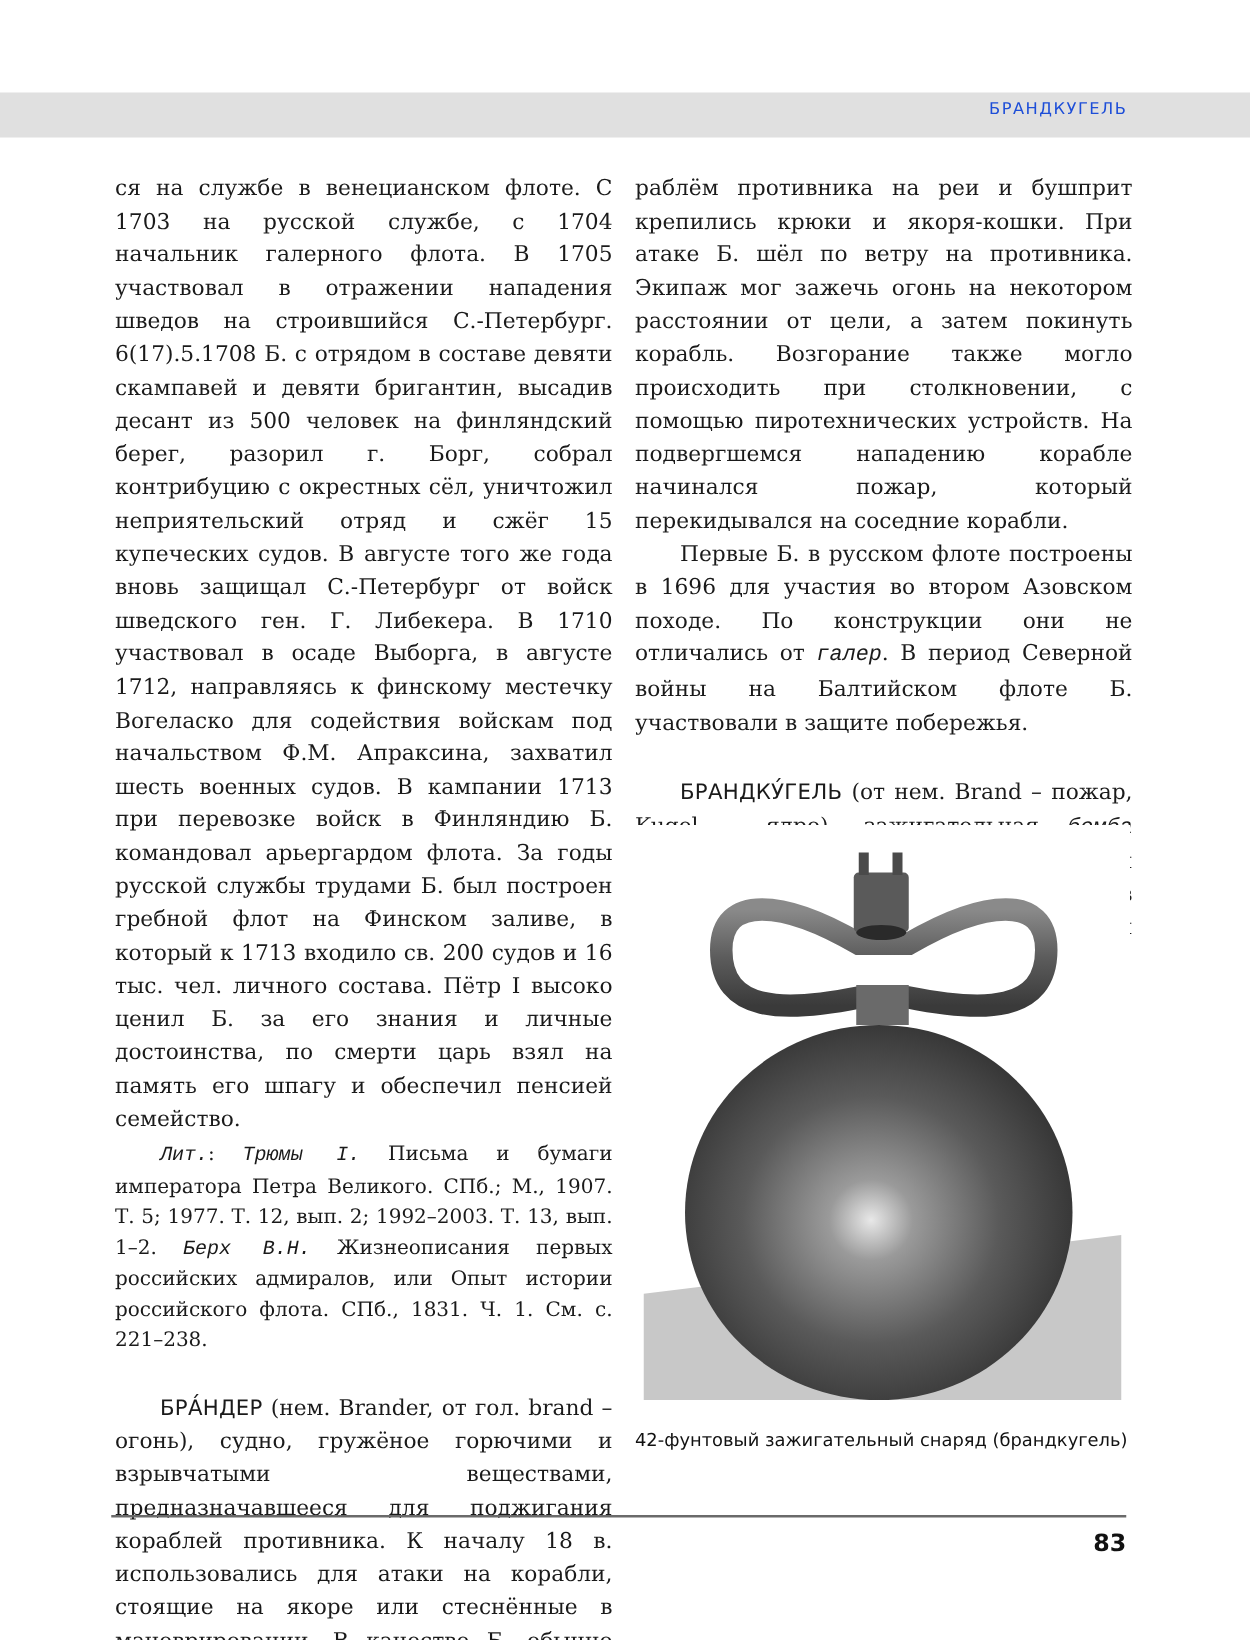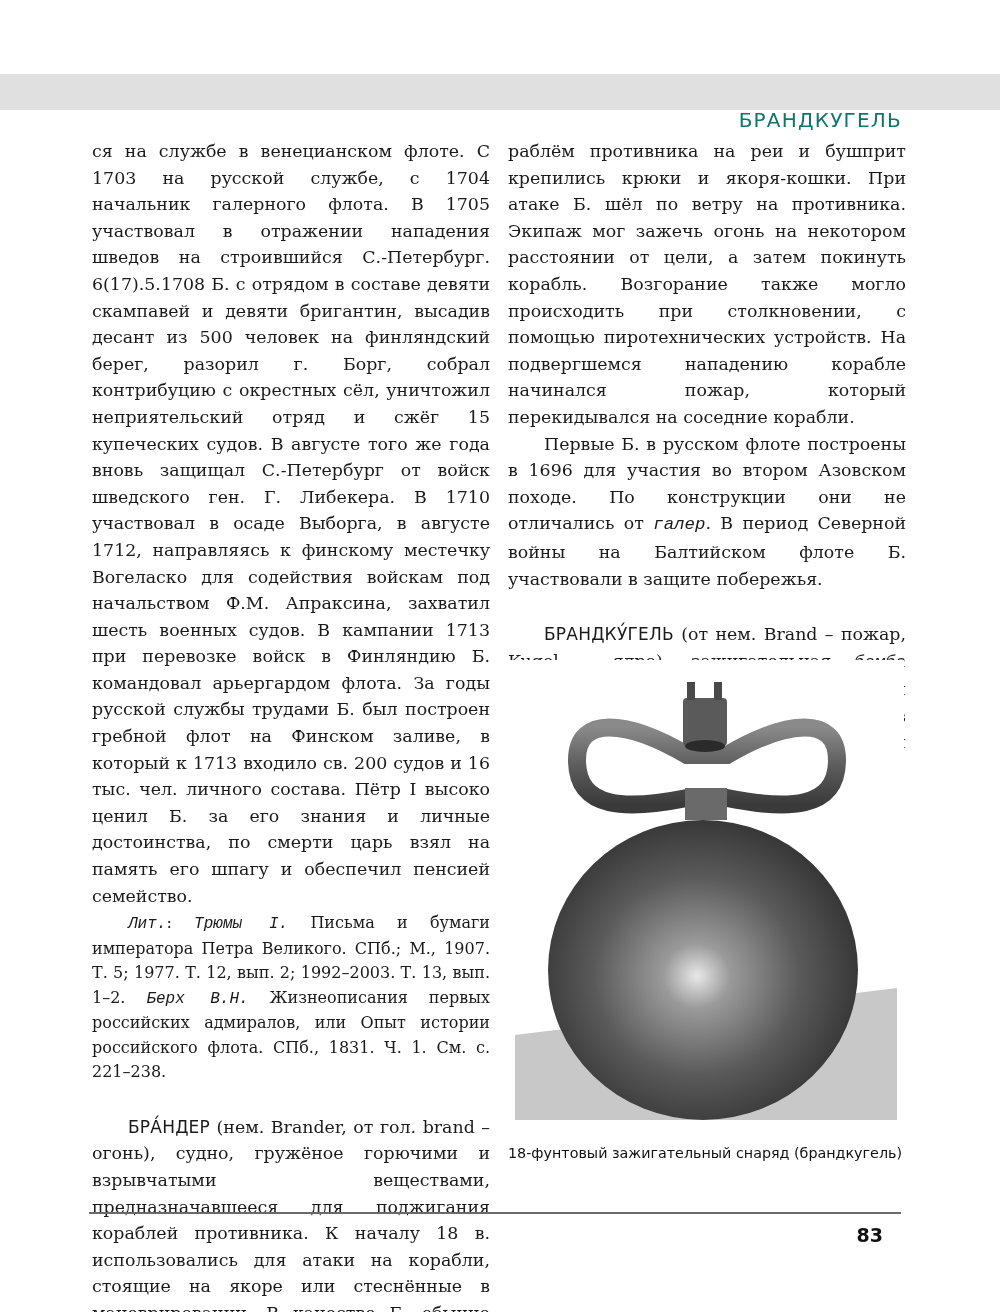--- a/index.html
+++ b/index.html
@@ -1,31 +1,31 @@
 <!DOCTYPE html>
 <html><head>
 <meta charset="utf-8">
 <style>
   html, body { margin: 0; padding: 0; background: #ffffff; }
   body { width: 1000px; height: 1312px; position: relative; overflow: hidden; font-family: "DejaVu Serif", serif; color: #1a1a1a; }
   .header-band { position: absolute; left: 0; top: 74px; width: 1000px; height: 36px; background: #e0e0e0; }
-  .running-head { position: absolute; right: 98px; top: 80px; font-family: "DejaVu Sans", sans-serif; font-size: 20px; letter-spacing: 1.2px; color: #0f766e; font-weight: normal; margin-top: 28px; }
+  .running-head { position: absolute; right: 98px; top: 80px; font-family: "DejaVu Sans", sans-serif; font-size: 13px; letter-spacing: 1.2px; color: #1d4ed8; font-weight: normal; }
   .col { position: absolute; top: 138px; width: 398px; font-size: 17.4px; line-height: 26.6px; text-align: justify; }
   .col-left { left: 92px; }
   .col-right { left: 508px; }
   .col p { margin: 0; }
   .indent { text-indent: 36px; }
   .lit { text-indent: 36px; font-size: 16px; line-height: 24.5px; margin-top: 2px !important; }
   .entry { margin-top: 29px !important; }
   .headword { font-family: "DejaVu Sans", sans-serif; font-weight: normal; font-size: 17px; letter-spacing: 0.2px; }
   i { font-style: italic; font-family: Liberation Mono, monospace; }
   .photo { position: absolute; left: 507px; top: 660px; width: 397px; height: 470px; background: #fff; overflow: hidden; }
   .caption { position: absolute; left: 500px; top: 1143px; width: 410px; text-align: center; font-family: "DejaVu Sans", sans-serif; font-size: 14.3px; line-height: 20px; color: #111; }
   .footer-rule { position: absolute; left: 89px; top: 1212px; width: 812px; height: 2px; background: #6a6a6a; }
-  .page-number { position: absolute; right: 117px; top: 1224px; font-family: "DejaVu Sans", sans-serif; font-weight: bold; font-size: 19px; color: #111; }
+  .page-number { position: absolute; right: 99px; top: 1224px; font-family: "DejaVu Sans", sans-serif; font-weight: bold; font-size: 19px; color: #111; }
 </style>
 </head>
 <body>
 
 <div class="header-band"></div>
 <div class="running-head">БРАНДКУГЕЛЬ</div>
 
 <div class="col col-left">
   <p>ся на службе в венецианском флоте. С 1703 на русской службе, с 1704 начальник галерного флота. В 1705 участвовал в отражении нападения шведов на строившийся С.-Петербург. 6(17).5.1708 Б. с отрядом в составе девяти скампавей и девяти бригантин, высадив десант из 500 человек на финляндский берег, разорил г. Борг, собрал контрибуцию с окрестных сёл, уничтожил неприятельский отряд и сжёг 15 купеческих судов. В августе того же года вновь защищал С.-Петербург от войск шведского ген. Г. Либекера. В 1710 участвовал в осаде Выборга, в августе 1712, направляясь к финскому местечку Вогеласко для содействия войскам под начальством Ф.М. Апраксина, захватил шесть военных судов. В кампании 1713 при перевозке войск в Финляндию Б. командовал арьергардом флота. За годы русской службы трудами Б. был построен гребной флот на Финском заливе, в который к 1713 входило св. 200 судов и 16 тыс. чел. личного состава. Пётр I высоко ценил Б. за его знания и личные достоинства, по смерти царь взял на память его шпагу и обеспечил пенсией семейство.</p>
   <p class="lit"><i>Лит.</i><span>: </span><i>Трюмы I.</i><span> Письма и бумаги императора Петра Великого. СПб.; М., 1907. Т. 5; 1977. Т. 12, вып. 2; 1992–2003. Т. 13, вып. 1–2. </span><i>Берх В.Н.</i><span> Жизнеописания первых российских адмиралов, или Опыт истории российского флота. СПб., 1831. Ч. 1. См. с. 221–238.</span></p>
@@ -59,17 +59,17 @@
     <rect x="176" y="38" width="44" height="48" rx="4" fill="#5a5a5a"></rect>
     <rect x="180" y="22" width="8" height="18" fill="#4a4a4a"></rect>
     <rect x="207" y="22" width="8" height="18" fill="#4a4a4a"></rect>
     <ellipse cx="198" cy="86" rx="20" ry="6" fill="#2a2a2a"></ellipse>
     <rect x="178" y="128" width="42" height="32" fill="#6a6a6a"></rect>
     <ellipse cx="196" cy="310" rx="155" ry="150" fill="url(#ball)"></ellipse>
   </svg>
 </div>
 
 <div class="caption">
-  <div>18-фунтовый зажигательный снаряд (брандкугель)</div>
+  <div>42-фунтовый зажигательный снаряд (брандкугель)</div>
 </div>
 
 <div class="footer-rule"></div>
 <div class="page-number">83</div>
 
 </body></html>

